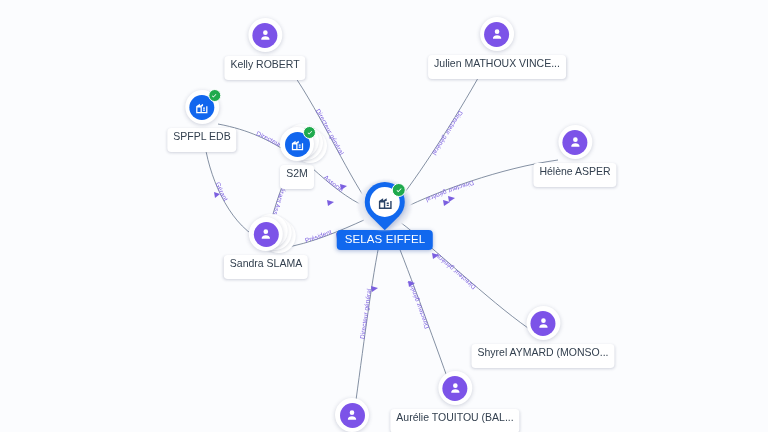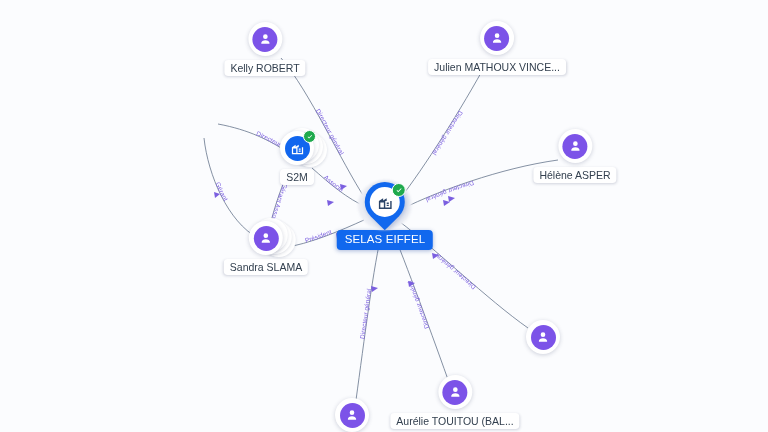--- a/index.html
+++ b/index.html
@@ -86,21 +86,21 @@
     display: flex;
     align-items: center;
     justify-content: center;
     z-index: 5;
   }
 
   .node-label {
     margin-top: 4px;
     background: #ffffff;
     border-radius: 4px;
-    padding: 2px 6px 1px 6px;
+    padding: 2px 6px 9px 6px;
     font-size: 10.5px;
     color: #33404f;
     white-space: nowrap;
     box-shadow: 0 1px 3px rgba(40,50,90,0.20);
     line-height: 13px;
   }
   .node-label.selected {
     background: #1168ee;
     color: #ffffff;
     font-size: 11.5px;
@@ -268,107 +268,125 @@
       <polygon class="edge-arrow" points="327,200 334,202 328,206"></polygon>
       <polygon class="edge-arrow" points="336,233 343,235 337,239"></polygon>
       <polygon class="edge-arrow" points="443,200 450,202 444,206"></polygon>
       <polygon class="edge-arrow" points="448,196 455,198 449,202"></polygon>
       <polygon class="edge-arrow" points="432,253 439,255 433,259"></polygon>
       <polygon class="edge-arrow" points="371,286 378,288 372,292"></polygon>
       <polygon class="edge-arrow" points="408,281 415,283 409,287"></polygon>
     </g>
   </svg>
 
-
-  <div class="node" style="left:297px; top:158px;text-align:right;">
-    <div class="node-avatar-wrap">
-      <div class="stack-3"></div>
-      <div class="stack-2"></div>
-      <div class="stack-1"></div>
+  <div class="node" style="left:202px; top:121px;">
+    <div class="node-avatar-wrap">
       <div class="avatar-ring">
         <div class="avatar-inner avatar-company">
           <svg width="15" height="15" viewBox="0 0 24 24" aria-hidden="true">
             <path fill="#ffffff" d="M3 21V10l6-4v3l5-3v4h7v11H3zm2-2h5v-7H5v7zm7 0h7V10h-7v9zm2-7h3v2h-3v-2zm0 3h3v2h-3v-2z"></path>
           </svg>
         </div>
       </div>
       <div class="check-badge">
         <svg width="8" height="8" viewBox="0 0 24 24" aria-hidden="true">
           <path fill="#ffffff" d="M9.2 16.6 4.8 12.2l1.5-1.5 2.9 2.9 7.5-7.5 1.5 1.5z"></path>
         </svg>
       </div>
     </div>
-    <div class="node-label">S2M</div>
-  </div>
-
-  <div class="node" style="left:265px; top:49px;">
-    <div class="node-avatar-wrap">
-      <div class="avatar-ring">
-        <div class="avatar-inner avatar-person">
-          <svg width="14" height="14" viewBox="0 0 24 24" aria-hidden="true">
-            <path fill="#ffffff" d="M12 12a4 4 0 1 0 0-8 4 4 0 0 0 0 8zm0 2c-4 0-7 2.2-7 4.6V20h14v-1.4c0-2.4-3-4.6-7-4.6z"></path>
-          </svg>
-        </div>
-      </div>
-    </div>
-    <div class="node-label">Kelly ROBERT</div>
-  </div>
-
-  <div class="node" style="left:497px; top:48px;">
-    <div class="node-avatar-wrap">
-      <div class="avatar-ring">
-        <div class="avatar-inner avatar-person">
-          <svg width="14" height="14" viewBox="0 0 24 24" aria-hidden="true">
-            <path fill="#ffffff" d="M12 12a4 4 0 1 0 0-8 4 4 0 0 0 0 8zm0 2c-4 0-7 2.2-7 4.6V20h14v-1.4c0-2.4-3-4.6-7-4.6z"></path>
-          </svg>
-        </div>
-      </div>
-    </div>
-    <div class="node-label">Julien MATHOUX VINCE...</div>
-  </div>
-
-  <div class="node" style="left:575px; top:156px;text-align:right;">
-    <div class="node-avatar-wrap">
-      <div class="avatar-ring">
-        <div class="avatar-inner avatar-person">
-          <svg width="14" height="14" viewBox="0 0 24 24" aria-hidden="true">
-            <path fill="#ffffff" d="M12 12a4 4 0 1 0 0-8 4 4 0 0 0 0 8zm0 2c-4 0-7 2.2-7 4.6V20h14v-1.4c0-2.4-3-4.6-7-4.6z"></path>
-          </svg>
-        </div>
-      </div>
-    </div>
-    <div class="node-label">Hélène ASPER</div>
-  </div>
-
-  <div class="node" style="left:266px; top:248px;">
+    <div class="node-label">SPFPL EDB</div>
+  </div>
+
+  <div class="node" style="left:297px; top:158px;text-align:right;">
     <div class="node-avatar-wrap">
       <div class="stack-3"></div>
       <div class="stack-2"></div>
       <div class="stack-1"></div>
       <div class="avatar-ring">
+        <div class="avatar-inner avatar-company">
+          <svg width="15" height="15" viewBox="0 0 24 24" aria-hidden="true">
+            <path fill="#ffffff" d="M3 21V10l6-4v3l5-3v4h7v11H3zm2-2h5v-7H5v7zm7 0h7V10h-7v9zm2-7h3v2h-3v-2zm0 3h3v2h-3v-2z"></path>
+          </svg>
+        </div>
+      </div>
+      <div class="check-badge">
+        <svg width="8" height="8" viewBox="0 0 24 24" aria-hidden="true">
+          <path fill="#ffffff" d="M9.2 16.6 4.8 12.2l1.5-1.5 2.9 2.9 7.5-7.5 1.5 1.5z"></path>
+        </svg>
+      </div>
+    </div>
+    <div class="node-label">S2M</div>
+  </div>
+
+  <div class="node" style="left:265px; top:49px;">
+    <div class="node-avatar-wrap">
+      <div class="avatar-ring">
+        <div class="avatar-inner avatar-person">
+          <svg width="14" height="14" viewBox="0 0 24 24" aria-hidden="true">
+            <path fill="#ffffff" d="M12 12a4 4 0 1 0 0-8 4 4 0 0 0 0 8zm0 2c-4 0-7 2.2-7 4.6V20h14v-1.4c0-2.4-3-4.6-7-4.6z"></path>
+          </svg>
+        </div>
+      </div>
+    </div>
+    <div class="node-label">Kelly ROBERT</div>
+  </div>
+
+  <div class="node" style="left:497px; top:48px;">
+    <div class="node-avatar-wrap">
+      <div class="avatar-ring">
+        <div class="avatar-inner avatar-person">
+          <svg width="14" height="14" viewBox="0 0 24 24" aria-hidden="true">
+            <path fill="#ffffff" d="M12 12a4 4 0 1 0 0-8 4 4 0 0 0 0 8zm0 2c-4 0-7 2.2-7 4.6V20h14v-1.4c0-2.4-3-4.6-7-4.6z"></path>
+          </svg>
+        </div>
+      </div>
+    </div>
+    <div class="node-label">Julien MATHOUX VINCE...</div>
+  </div>
+
+  <div class="node" style="left:575px; top:156px;text-align:right;">
+    <div class="node-avatar-wrap">
+      <div class="avatar-ring">
+        <div class="avatar-inner avatar-person">
+          <svg width="14" height="14" viewBox="0 0 24 24" aria-hidden="true">
+            <path fill="#ffffff" d="M12 12a4 4 0 1 0 0-8 4 4 0 0 0 0 8zm0 2c-4 0-7 2.2-7 4.6V20h14v-1.4c0-2.4-3-4.6-7-4.6z"></path>
+          </svg>
+        </div>
+      </div>
+    </div>
+    <div class="node-label">Hélène ASPER</div>
+  </div>
+
+  <div class="node" style="left:266px; top:248px;">
+    <div class="node-avatar-wrap">
+      <div class="stack-3"></div>
+      <div class="stack-2"></div>
+      <div class="stack-1"></div>
+      <div class="avatar-ring">
         <div class="avatar-inner avatar-person">
           <svg width="14" height="14" viewBox="0 0 24 24" aria-hidden="true">
             <path fill="#ffffff" d="M12 12a4 4 0 1 0 0-8 4 4 0 0 0 0 8zm0 2c-4 0-7 2.2-7 4.6V20h14v-1.4c0-2.4-3-4.6-7-4.6z"></path>
           </svg>
         </div>
       </div>
     </div>
     <div class="node-label">Sandra SLAMA</div>
   </div>
 
   <div class="node" style="left:543px; top:337px;">
     <div class="node-avatar-wrap">
       <div class="avatar-ring">
         <div class="avatar-inner avatar-person">
           <svg width="14" height="14" viewBox="0 0 24 24" aria-hidden="true">
             <path fill="#ffffff" d="M12 12a4 4 0 1 0 0-8 4 4 0 0 0 0 8zm0 2c-4 0-7 2.2-7 4.6V20h14v-1.4c0-2.4-3-4.6-7-4.6z"></path>
           </svg>
         </div>
       </div>
     </div>
+    <div class="node-label">Shyrel AYMARD (MONSO...</div>
   </div>
 
   <div class="node" style="left:455px; top:402px;">
     <div class="node-avatar-wrap">
       <div class="avatar-ring">
         <div class="avatar-inner avatar-person">
           <svg width="14" height="14" viewBox="0 0 24 24" aria-hidden="true">
             <path fill="#ffffff" d="M12 12a4 4 0 1 0 0-8 4 4 0 0 0 0 8zm0 2c-4 0-7 2.2-7 4.6V20h14v-1.4c0-2.4-3-4.6-7-4.6z"></path>
           </svg>
         </div>

